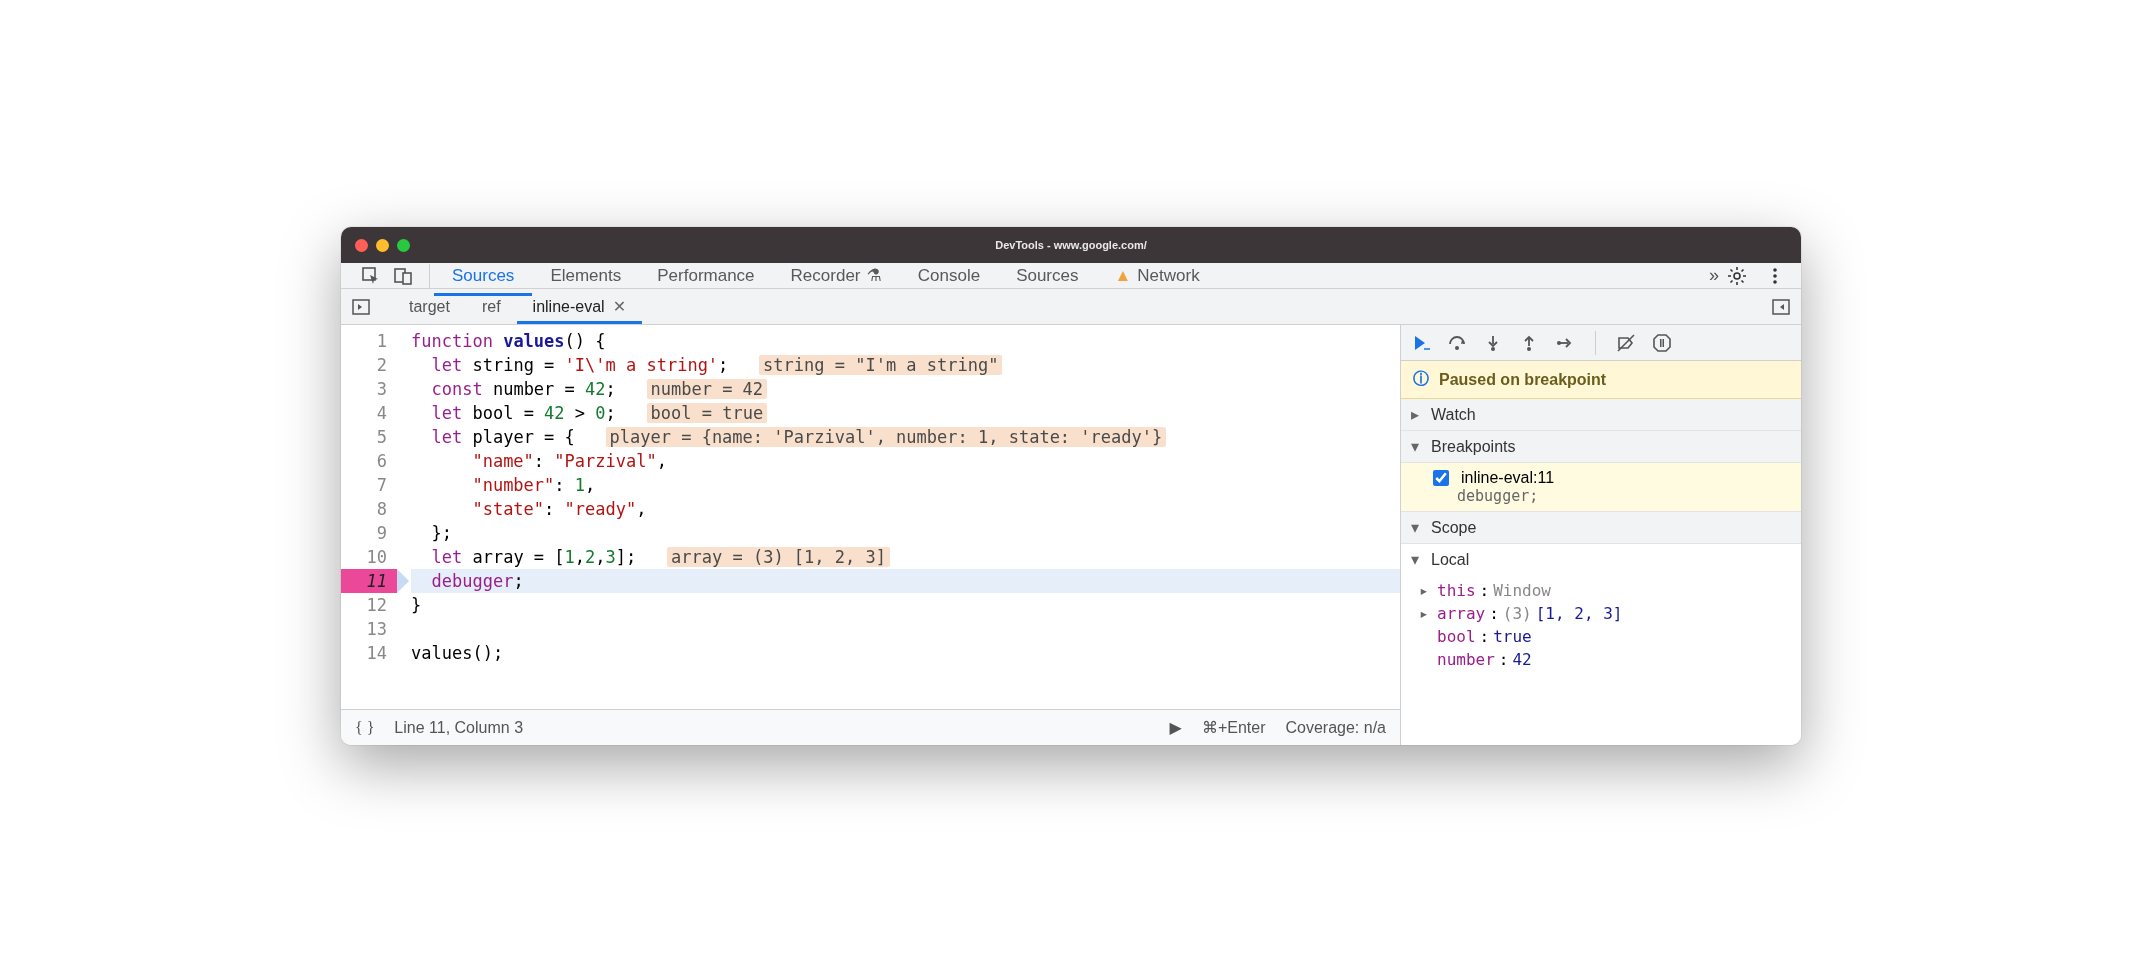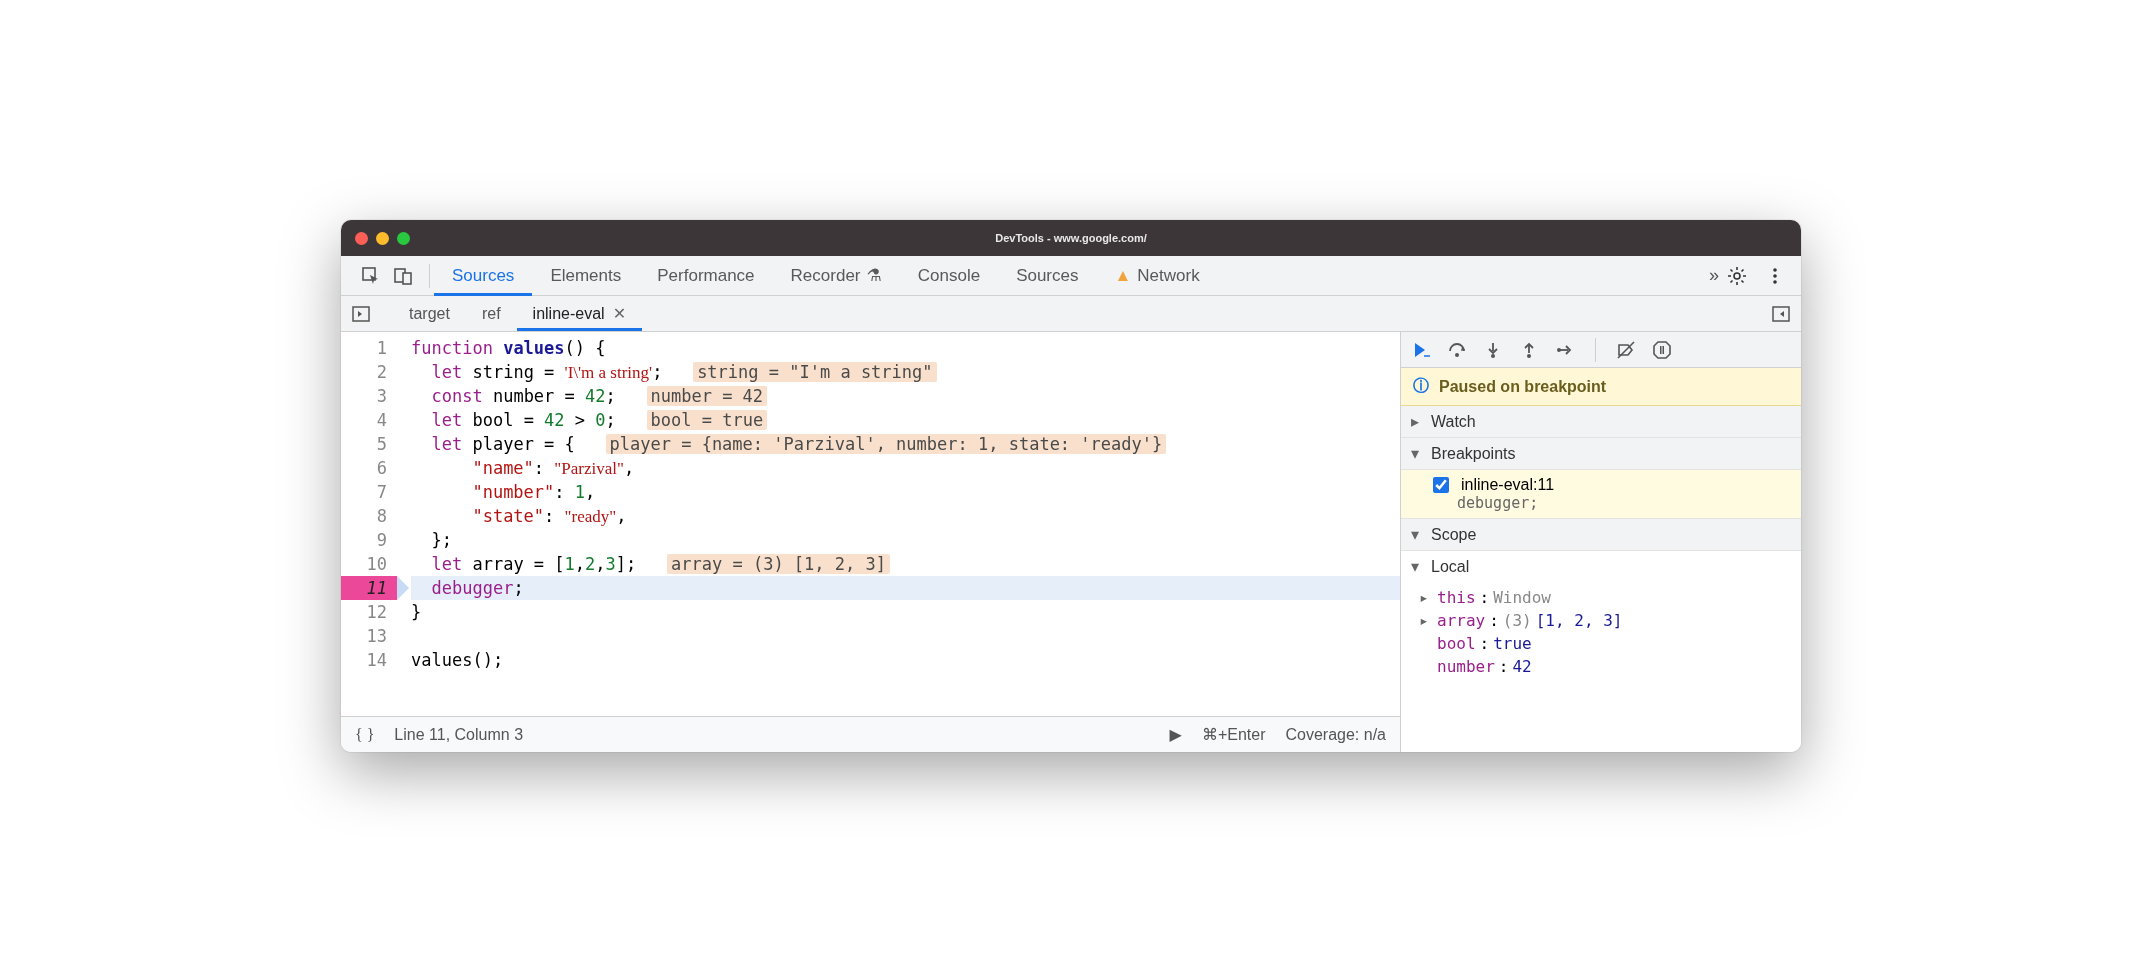--- a/index.html
+++ b/index.html
@@ -35,21 +35,21 @@
 .title-text {
   position: absolute;
   left: 50%; transform: translateX(-50%);
   color: #e8e8e8; font-size: 11px; font-weight: 600;
 }
 .toolbar {
   background: #f1f3f4;
   border-bottom: 1px solid #d0d0d0;
   display: flex;
   align-items: center;
-  height: 40px;
+  height: 26px;
   padding: 0 8px;
 }
 .tool-icons-left { display: flex; gap: 12px; padding: 0 12px; align-items: center; }
 .sep { width: 1px; height: 24px; background: #cfcfcf; margin: 0 4px; }
 .tabs { display: flex; flex: 1; align-items: center; gap: 0; }
 .tab {
   padding: 10px 18px; font-size: 17px; color: #595959; cursor: pointer;
   display: flex; align-items: center; gap: 6px;
 }
 .tab.active { color: #1a73e8; border-bottom: 3px solid #1a73e8; font-weight: 500; padding-bottom: 7px; }
@@ -82,21 +82,21 @@
 }
 .gutter .current::after {
   content: ""; position: absolute; right: -12px; top: 0;
   border-left: 12px solid #c7dbf5; border-top: 12px solid transparent; border-bottom: 12px solid transparent;
 }
 .code { flex: 1; padding: 4px 0 4px 14px; white-space: pre; overflow-x: auto; }
 .code-line { height: 24px; }
 .code-line.current { background: #e6eefa; }
 .kw { color: #9a1f8c; }
 .fn { color: #1a1a99; font-weight: bold; }
-.str { color: #b31412; font-family: Liberation Serif, serif; }
+.str { color: #b31412; }
 .num { color: #147a2e; }
 .prop { color: #b31412; }
 .hint { background: #f8e0cc; color: #4a4a4a; padding: 0 4px; border-radius: 2px; }
 .statusbar {
   border-top: 1px solid #d0d0d0; background: #f8f9fa;
   height: 36px; display: flex; align-items: center; padding: 0 14px;
   font-size: 16px; color: #555; gap: 20px;
 }
 .statusbar .spacer { flex: 1; }
 .right-pane { width: 400px; display: flex; flex-direction: column; overflow-y: auto; font-size: 16px; background:#fff;}

